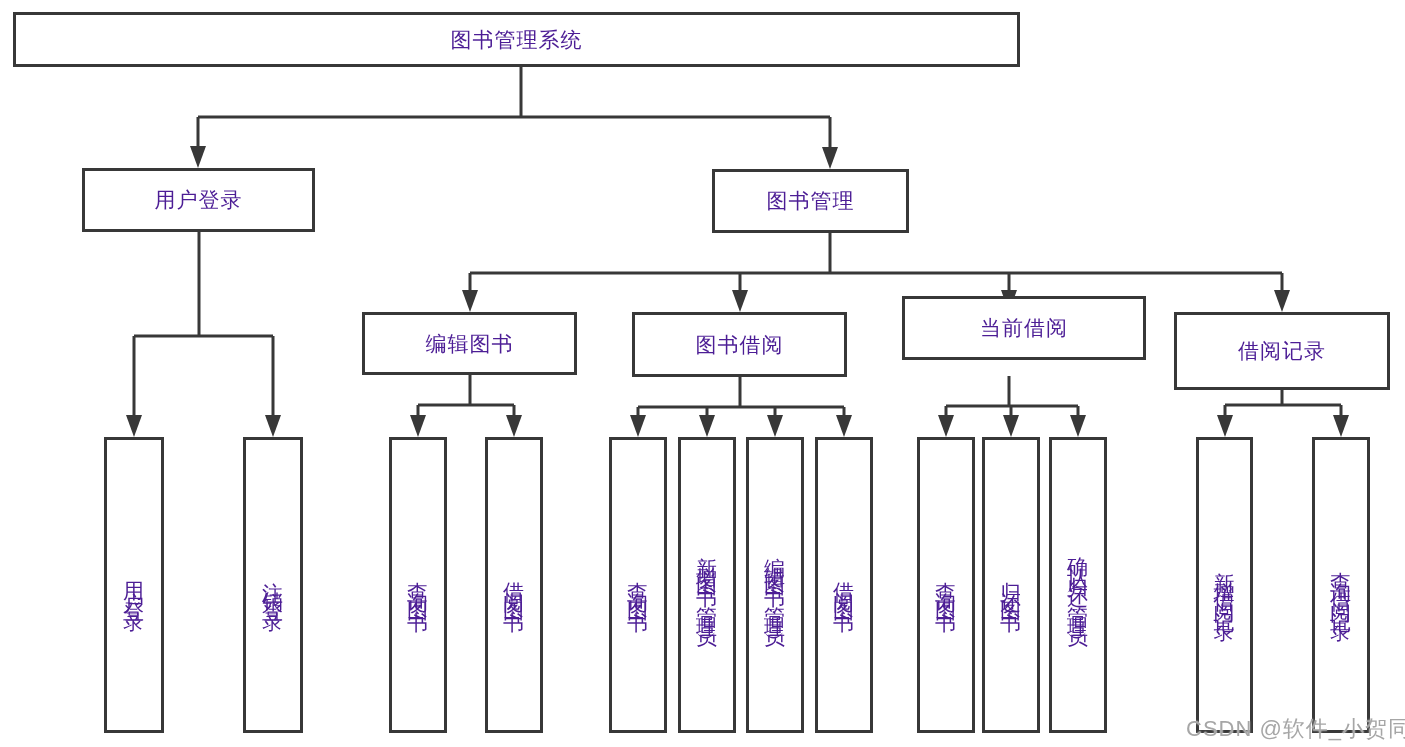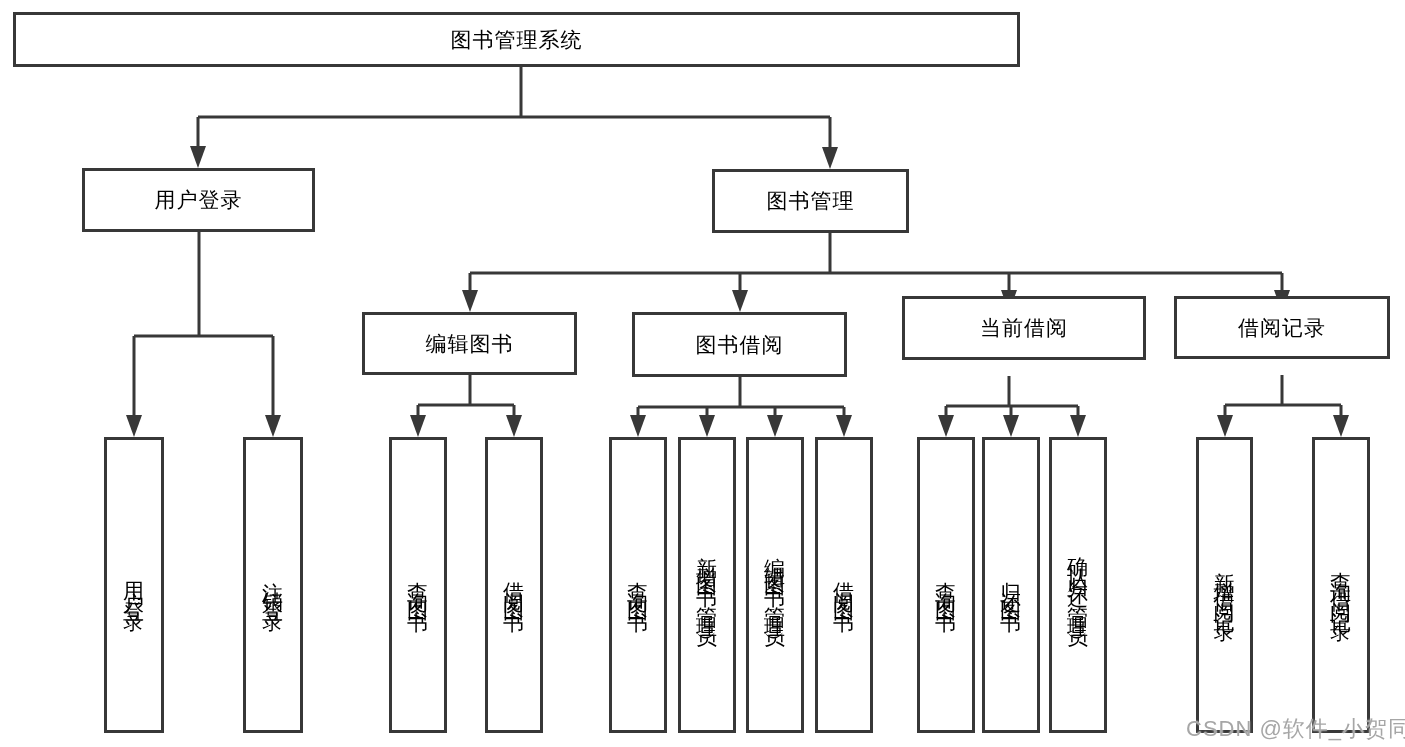--- a/index.html
+++ b/index.html
@@ -15,37 +15,37 @@
   svg.connectors path{stroke:#383838;stroke-width:3;fill:none;}
   svg.connectors polygon{fill:#383838;stroke:none;}
   .node{
     position:absolute;
     border:3px solid #383838;
     background:#ffffff;
     display:flex;align-items:center;justify-content:center;
     box-sizing:border-box;
     font-size:21px;
     letter-spacing:1px;
-    color:#000000;
+    color:#4c1d95;
   }
   .leaf > .vtext{
     writing-mode:vertical-rl;
     text-orientation:mixed;
     letter-spacing:10px;
     line-height:1;
     white-space:nowrap;
   }
   
   #nd-root {left:13px;  top:12px;  width:1007px;height:55px;}
   #nd-l2a  {left:82px;  top:168px; width:233px; height:64px;}
   #nd-l2b  {left:712px; top:169px; width:197px; height:64px;}
   #nd-l3a  {left:362px; top:312px; width:215px; height:63px;}
   #nd-l3b  {left:632px; top:312px; width:215px; height:65px;}
   #nd-l3c  {left:902px; top:296px; width:244px; height:64px;}
-  #nd-l3d  {left:1174px;top:296px; width:216px; height:63px;}
+  #nd-l3d  {left:1174px;top:312px; width:216px; height:78px;}
   .leaf{top:437px;height:296px;}
   #nd-f1 {left:104px; width:60px;}
   #nd-f2 {left:243px; width:60px;}
   #nd-f3 {left:389px; width:58px;}
   #nd-f4 {left:485px; width:58px;}
   #nd-f5 {left:609px; width:58px;}
   #nd-f6 {left:678px; width:58px;}
   #nd-f7 {left:746px; width:58px;}
   #nd-f8 {left:815px; width:58px;}
   #nd-f9 {left:917px; width:58px;}

